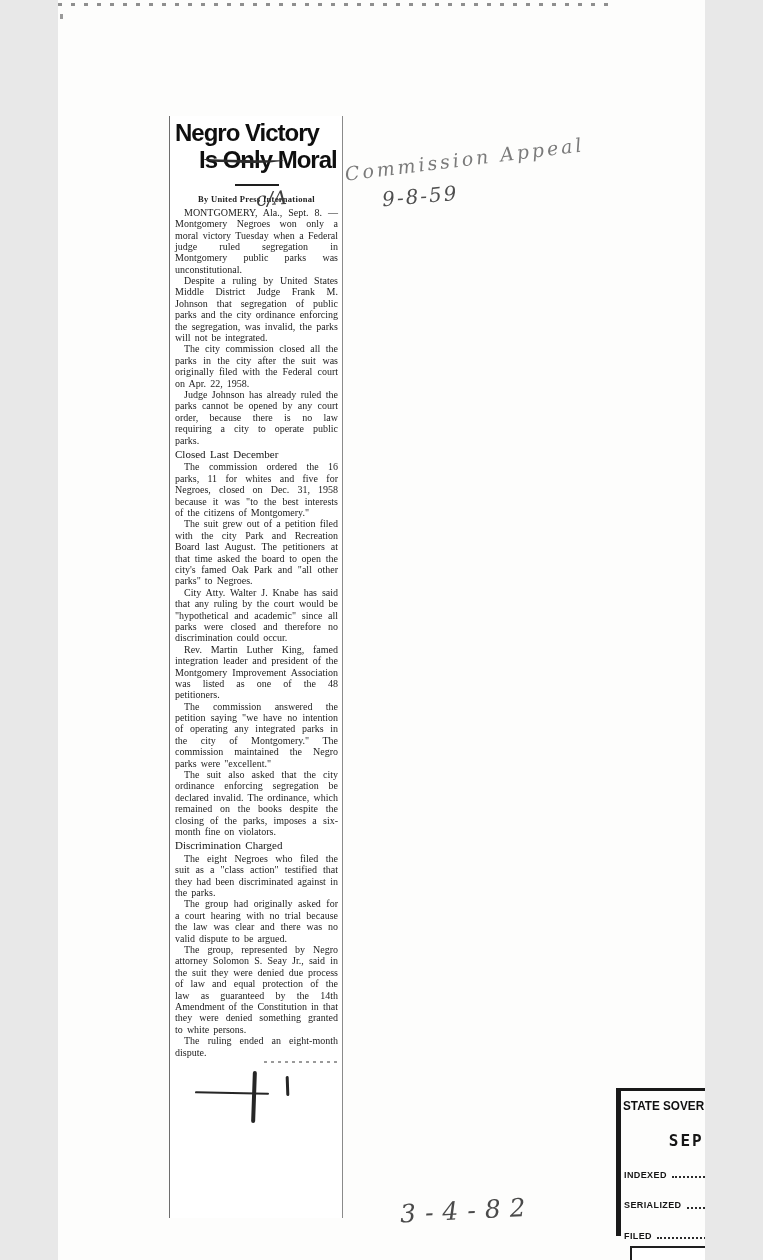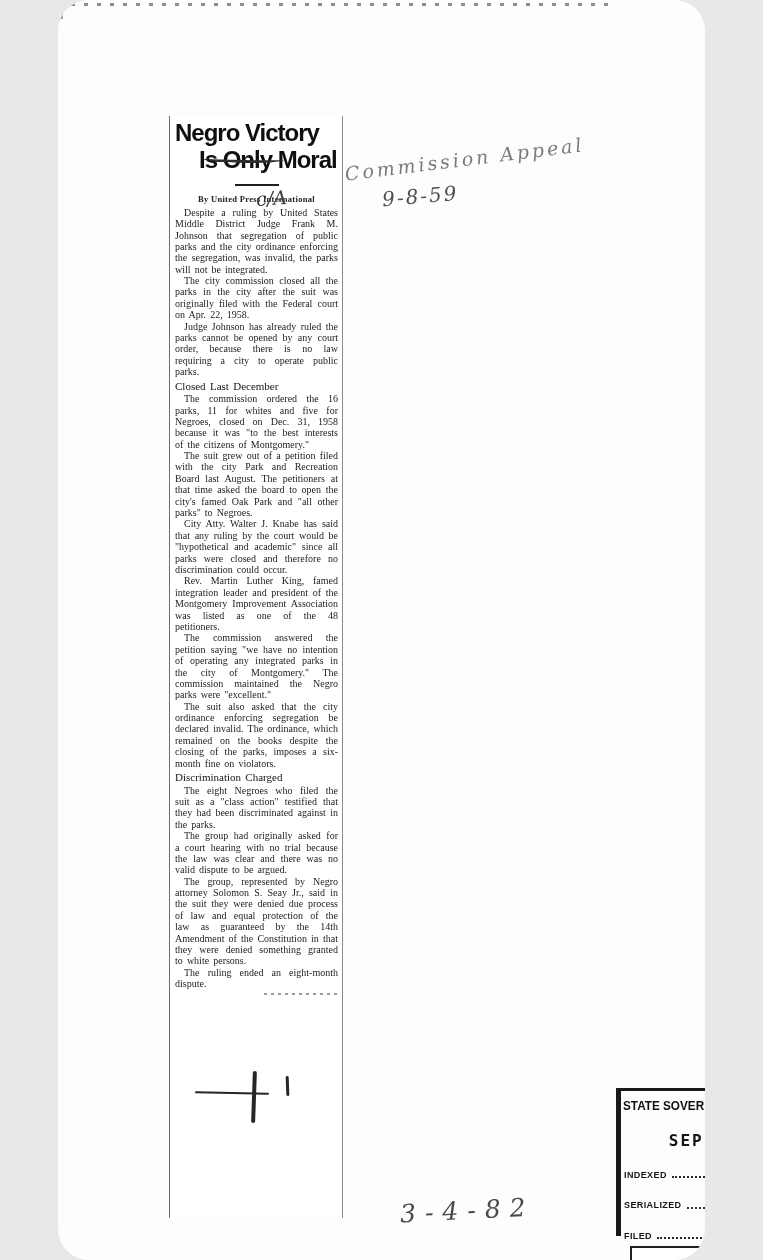--- a/index.html
+++ b/index.html
@@ -4,21 +4,20 @@
 <style>
   * { box-sizing: border-box; margin: 0; padding: 0; }
   html, body { background: #e8e8e8; }
   .page {
     position: relative;
     width: 647px; height: 1260px;
     background: #fdfdfc;
     font-family: "Liberation Serif", serif;
     overflow: hidden;
     margin: 0 auto;
-    border-radius: 31px;
   }
   
   .top-dotted {
     position: absolute; left: 0; top: 3px; width: 557px; height: 3px;
     background: repeating-linear-gradient(90deg, #8f8f8f 0 4px, transparent 4px 13px);
   }
   .top-dotted-tick { position: absolute; left: 2px; top: 14px; width: 3px; height: 5px; background: #9a9a9a; }
 
   
   .clipping {
@@ -128,20 +127,21 @@
 
   <div class="clipping">
     <div class="headline" style="position:relative;">
       <span class="hl1">Negro Victory</span>
       <span class="hl2">Is Only Moral</span>
       <span class="pen-underline"></span>
     </div>
     <div class="hl-rule"></div>
     <div class="byline">By United Press International</div>
     <div class="body-copy">
+      <p class="para">MONTGOMERY, Ala., Sept. 8. — Montgomery Negroes won only a moral victory Tuesday when a Federal judge ruled segregation in Montgomery public parks was unconstitutional.</p>
       <p class="para">Despite a ruling by United States Middle District Judge Frank M. Johnson that segregation of public parks and the city ordinance enforcing the segregation, was invalid, the parks will not be integrated.</p>
       <p class="para">The city commission closed all the parks in the city after the suit was originally filed with the Federal court on Apr. 22, 1958.</p>
       <p class="para">Judge Johnson has already ruled the parks cannot be opened by any court order, because there is no law requiring a city to operate public parks.</p>
       <h3 class="crosshead">Closed Last December</h3>
       <p class="para">The commission ordered the 16 parks, 11 for whites and five for Negroes, closed on Dec. 31, 1958 because it was "to the best interests of the citizens of Montgomery."</p>
       <p class="para">The suit grew out of a petition filed with the city Park and Recreation Board last August. The petitioners at that time asked the board to open the city's famed Oak Park and "all other parks" to Negroes.</p>
       <p class="para">City Atty. Walter J. Knabe has said that any ruling by the court would be "hypothetical and academic" since all parks were closed and therefore no discrimination could occur.</p>
       <p class="para">Rev. Martin Luther King, famed integration leader and president of the Montgomery Improvement Association was listed as one of the 48 petitioners.</p>
       <p class="para">The commission answered the petition saying "we have no intention of operating any integrated parks in the city of Montgomery." The commission maintained the Negro parks were "excellent."</p>
       <p class="para">The suit also asked that the city ordinance enforcing segregation be declared invalid. The ordinance, which remained on the books despite the closing of the parks, imposes a six-month fine on violators.</p>

